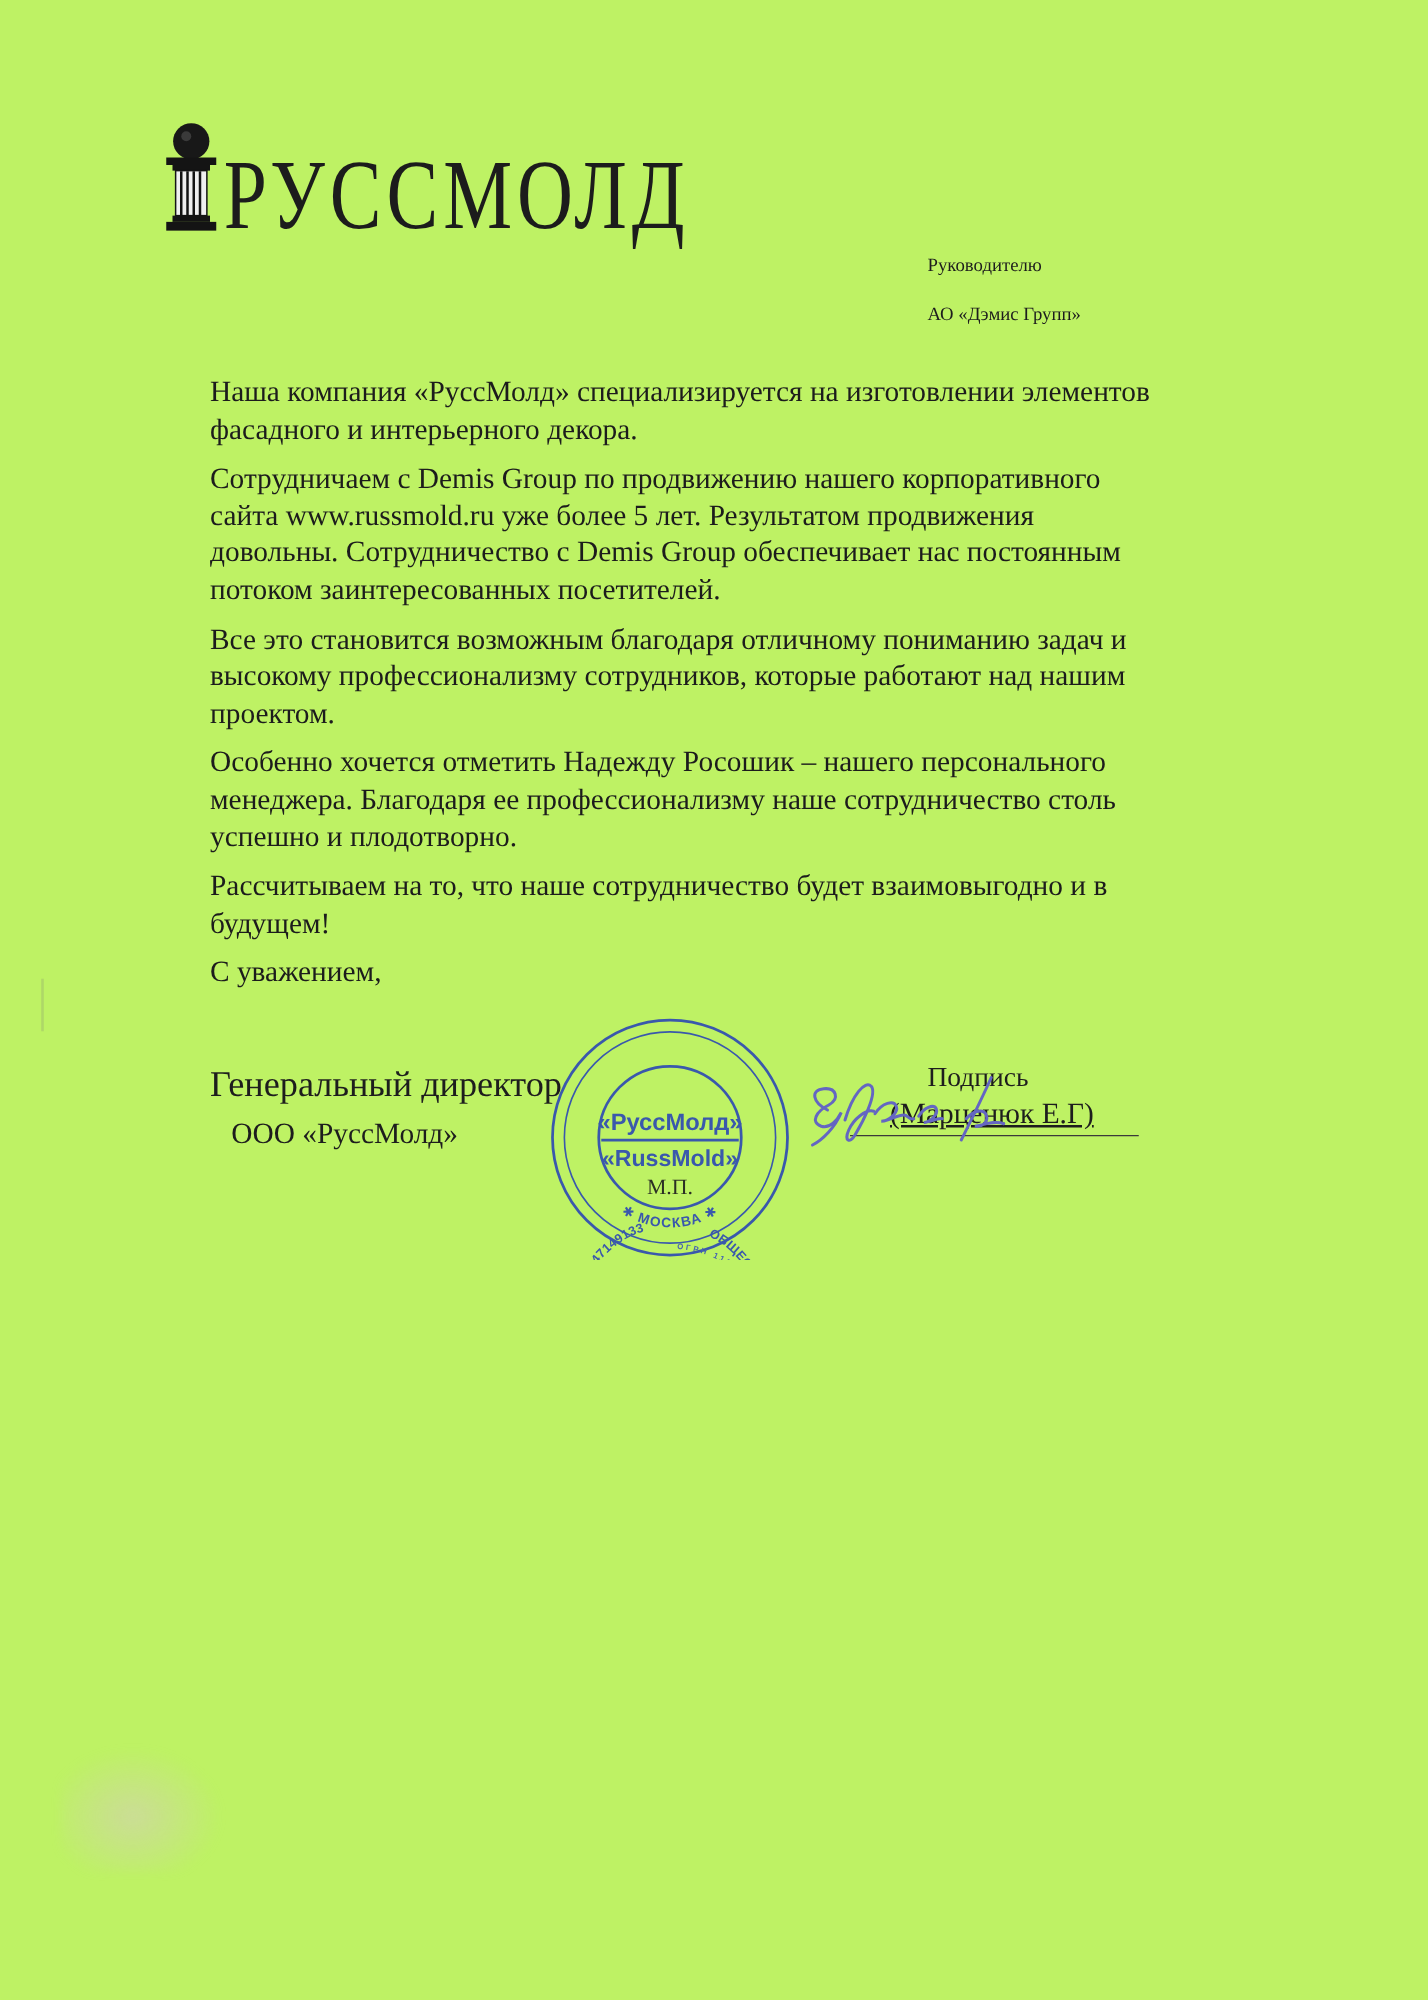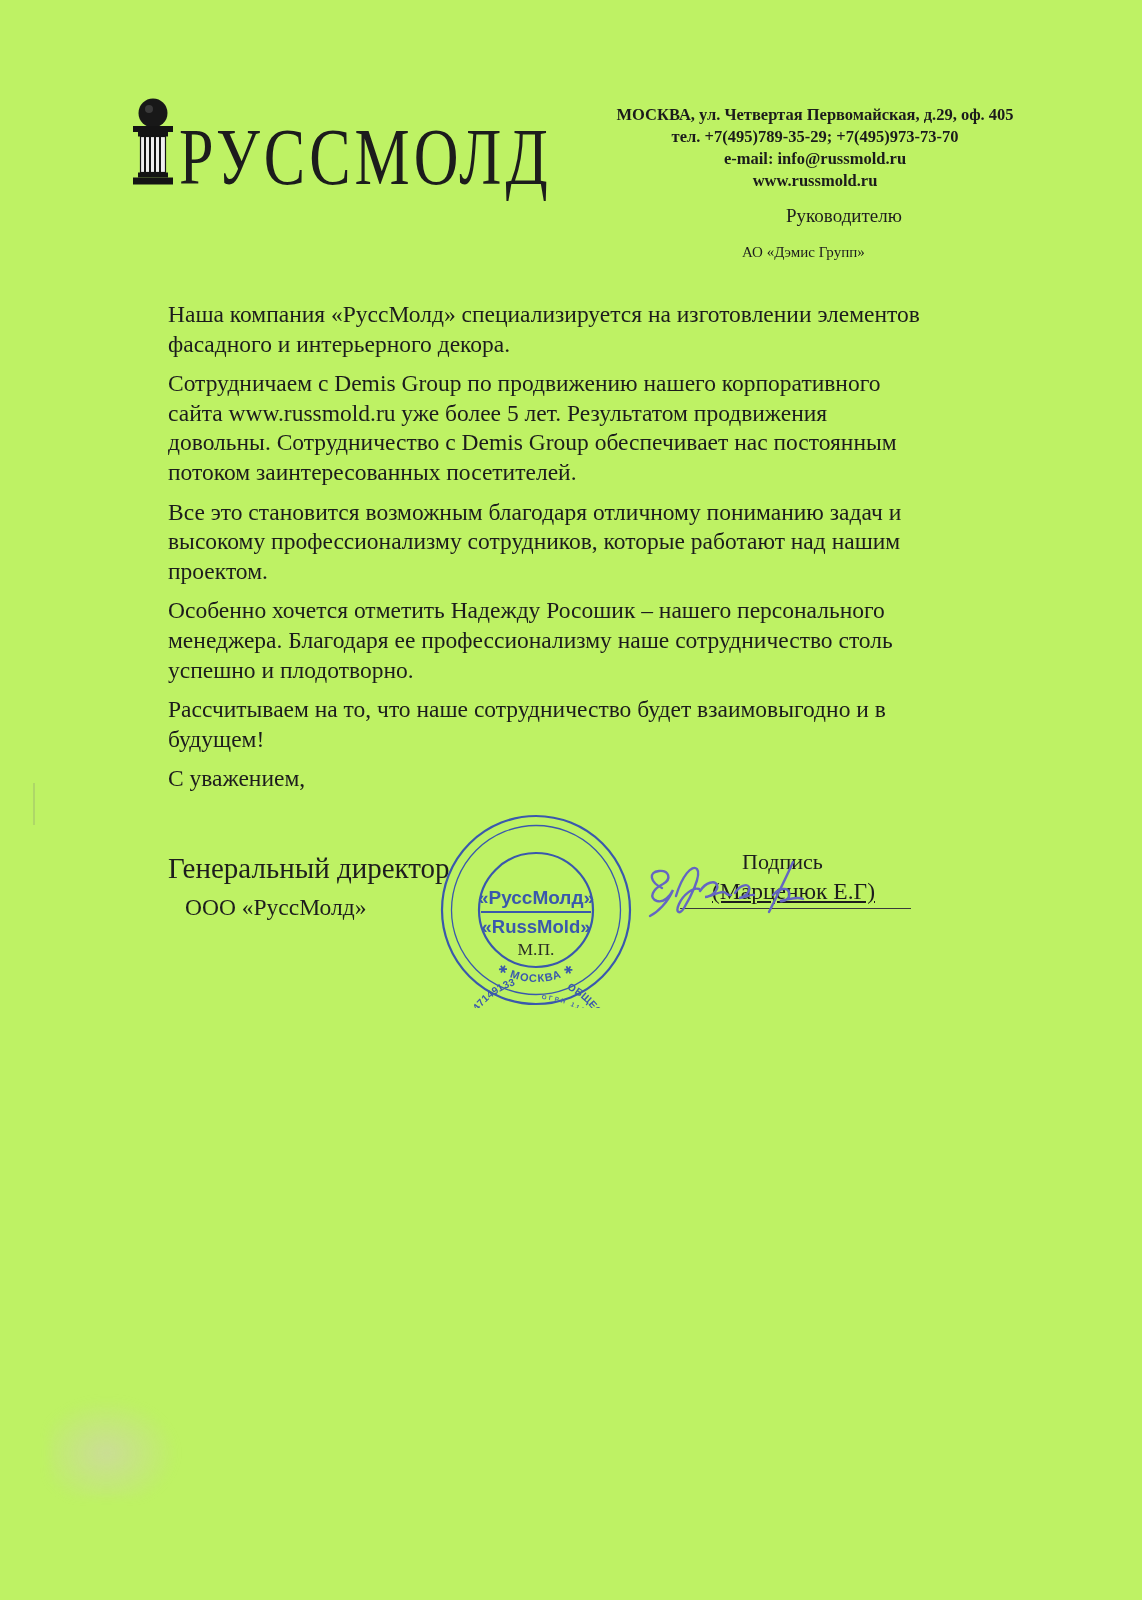--- a/index.html
+++ b/index.html
@@ -18,21 +18,21 @@
     position:absolute;left:179px;top:112px;
     font-size:62px;letter-spacing:4px;color:#1c1c1c;
     transform:scaleY(1.28);transform-origin:top left;
     white-space:nowrap;
   }
   .contact-block{
     position:absolute;left:605px;top:104px;width:420px;
     text-align:center;font-weight:bold;font-size:16.5px;line-height:22px;
     color:#1b1b1b;
   }
-  .addressee-1{position:absolute;left:742px;top:205px;font-size:19px;margin-left:44px;}
+  .addressee-1{position:absolute;left:742px;top:205px;font-size:15px;}
   .addressee-2{position:absolute;left:742px;top:244px;font-size:15px;}
 
   
   .body-text{
     position:absolute;left:168px;top:300px;width:832px;
     font-size:23.5px;line-height:29.6px;color:#1c1c1c;
   }
   .body-text p{margin:0 0 10px 0;white-space:pre-line;}
   .closing{margin-top:24px;}
 
@@ -73,26 +73,20 @@
     <rect x="10.5" y="39.5" width="25" height="36" fill="#efefef" stroke="#141414" stroke-width="1.2"></rect>
     <line x1="15" y1="40" x2="15" y2="75" stroke="#141414" stroke-width="2"></line>
     <line x1="20" y1="40" x2="20" y2="75" stroke="#141414" stroke-width="2"></line>
     <line x1="25" y1="40" x2="25" y2="75" stroke="#141414" stroke-width="2"></line>
     <line x1="30" y1="40" x2="30" y2="75" stroke="#141414" stroke-width="2"></line>
     <rect x="8" y="75.5" width="30" height="5" fill="#141414"></rect>
     <rect x="3" y="80.5" width="40" height="7" fill="#141414"></rect>
   </svg>
   <div class="logo-text">РУССМОЛД</div>
 
-  <div class="contact-block">
-    <div>МОСКВА, ул. Четвертая Первомайская, д.29, оф. 405</div>
-    <div>тел. +7(495)789-35-29; +7(495)973-73-70</div>
-    <div>e-mail: info@russmold.ru</div>
-    <div>www.russmold.ru</div>
-  </div>
 
   <div class="addressee-1">Руководителю</div>
   <div class="addressee-2">АО  «Дэмис Групп»</div>
 
   <div class="body-text">
     <p>Наша компания «РуссМолд» специализируется на изготовлении элементов
 фасадного и интерьерного декора.</p>
     <p>Сотрудничаем с Demis Group  по продвижению нашего корпоративного
 сайта www.russmold.ru  уже более 5 лет. Результатом продвижения
 довольны. Сотрудничество с Demis Group обеспечивает нас постоянным

